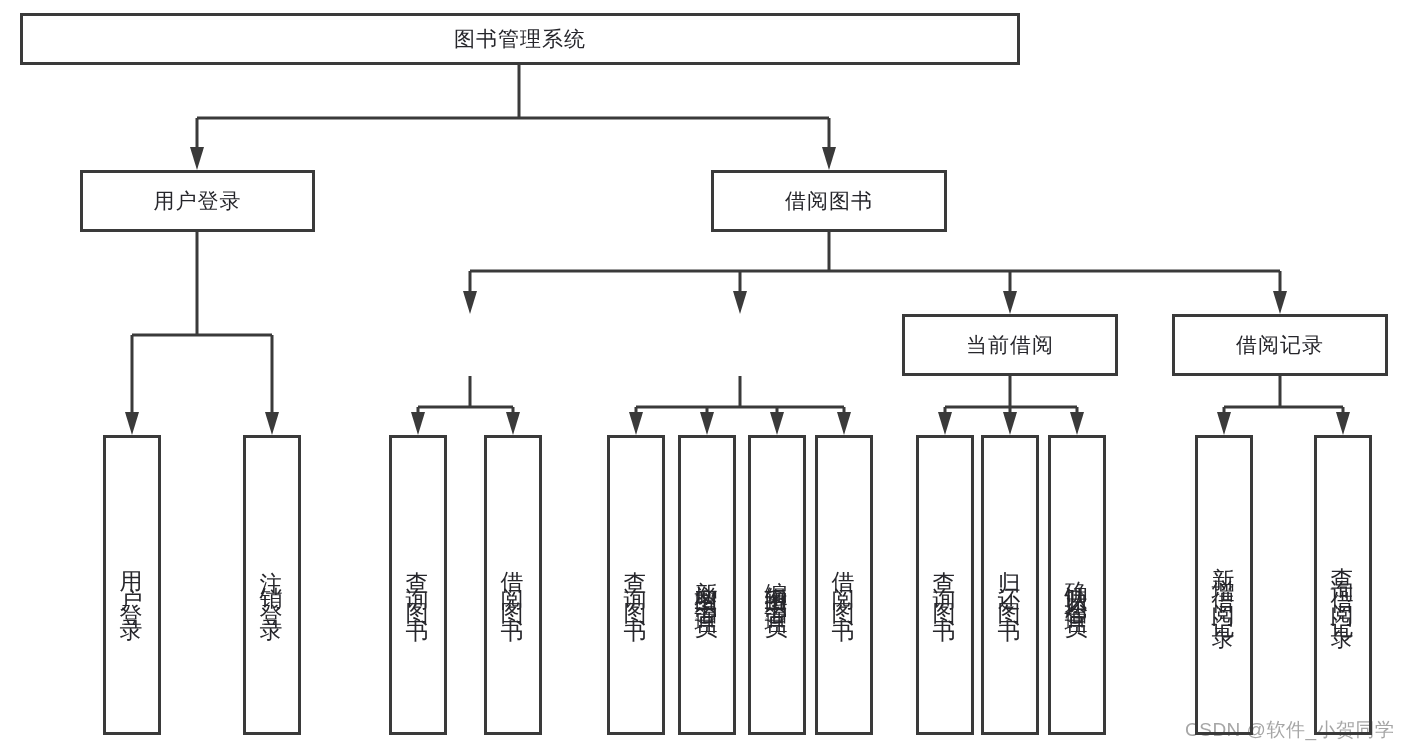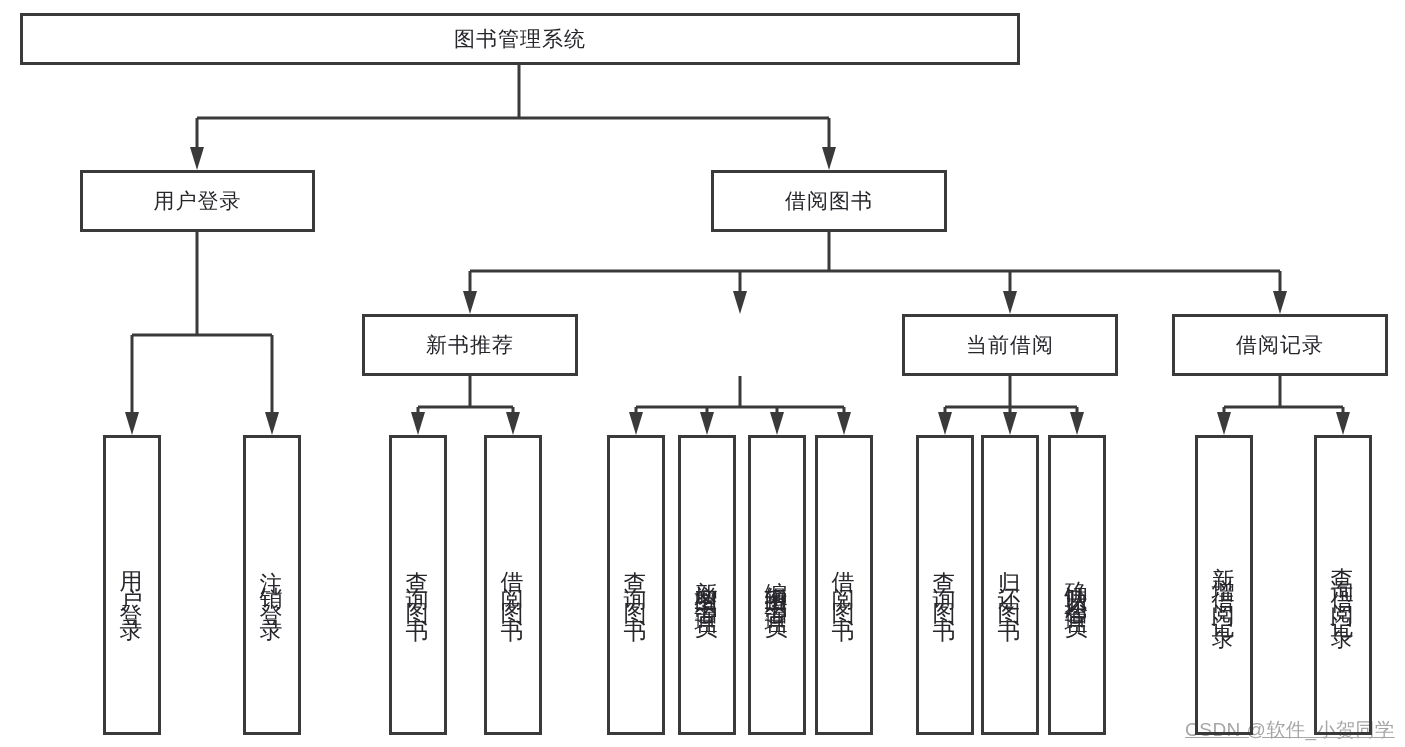--- a/index.html
+++ b/index.html
@@ -44,21 +44,20 @@
   }
   .watermark{
     position:absolute;
     left:1185px;top:717px;
     font-size:19px;
     color:var(--watermark);
     letter-spacing:0.5px;
     z-index:3;
     mix-blend-mode:darken;
     white-space:nowrap;
-    text-decoration:underline;
   }
 </style>
 </head>
 <body>
 
 <div id="canvas">
 
   <svg id="connectors" viewBox="0 0 1405 747" xmlns="http://www.w3.org/2000/svg">
 
     <g>
@@ -113,23 +112,20 @@
     <span>图书管理系统</span>
   </div>
 
   <div class="hbox" style="left:80px;top:170px;width:235px;height:62px">
     <span>用户登录</span>
   </div>
   <div class="hbox" style="left:711px;top:170px;width:236px;height:62px">
     <span>借阅图书</span>
   </div>
 
-  <div class="hbox" style="left:362px;top:314px;width:216px;height:62px">
-    <span>新书推荐</span>
-  </div>
   <div class="hbox" style="left:902px;top:314px;width:216px;height:62px">
     <span>当前借阅</span>
   </div>
   <div class="hbox" style="left:1172px;top:314px;width:216px;height:62px">
     <span>借阅记录</span>
   </div>
 
   <div class="vbox" style="left:103px;top:435px">
     <span class="vtext" style="letter-spacing: 16px;">用户登录</span>
   </div>

